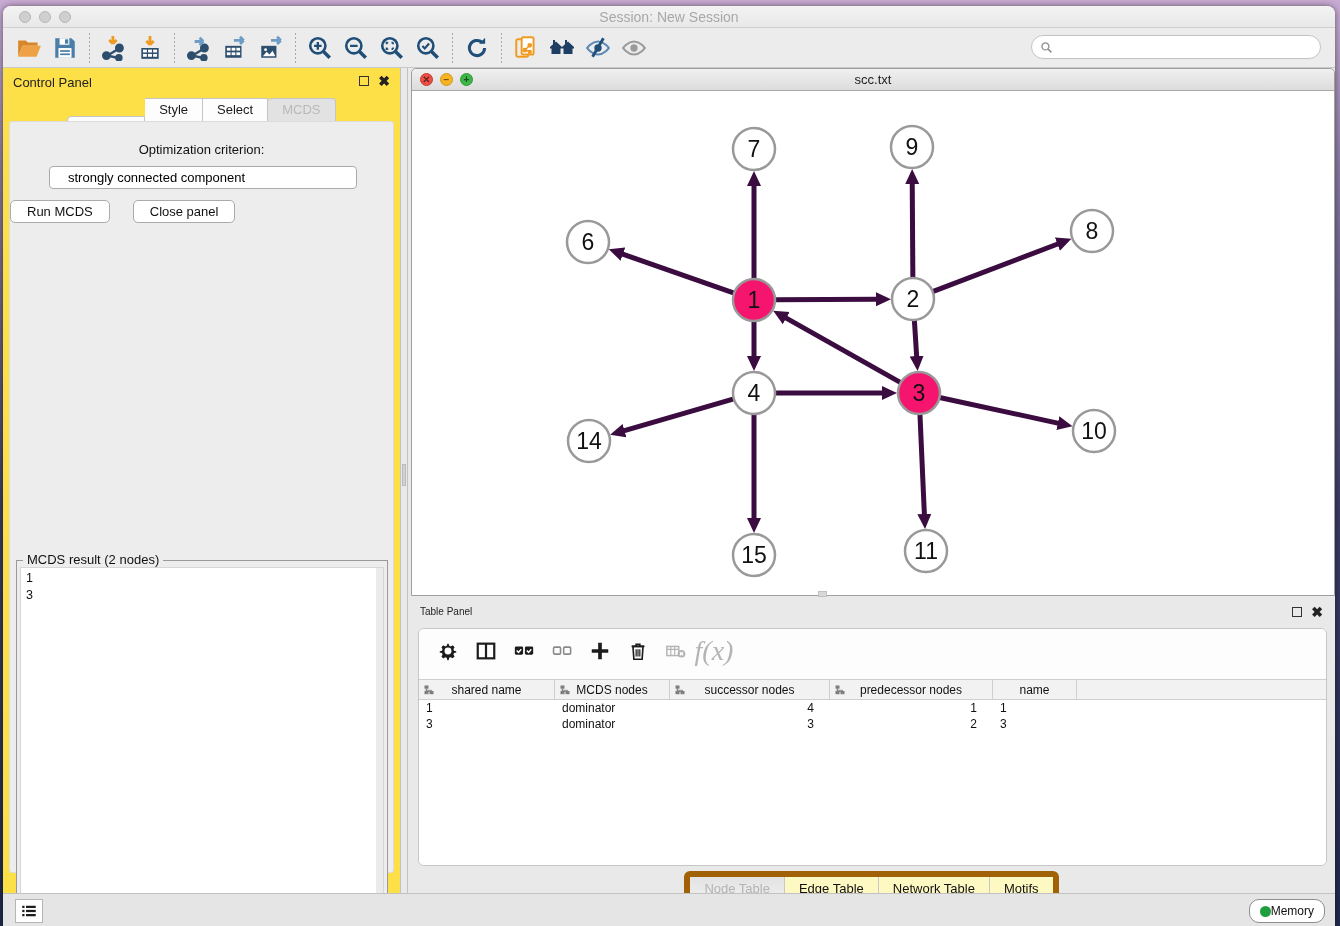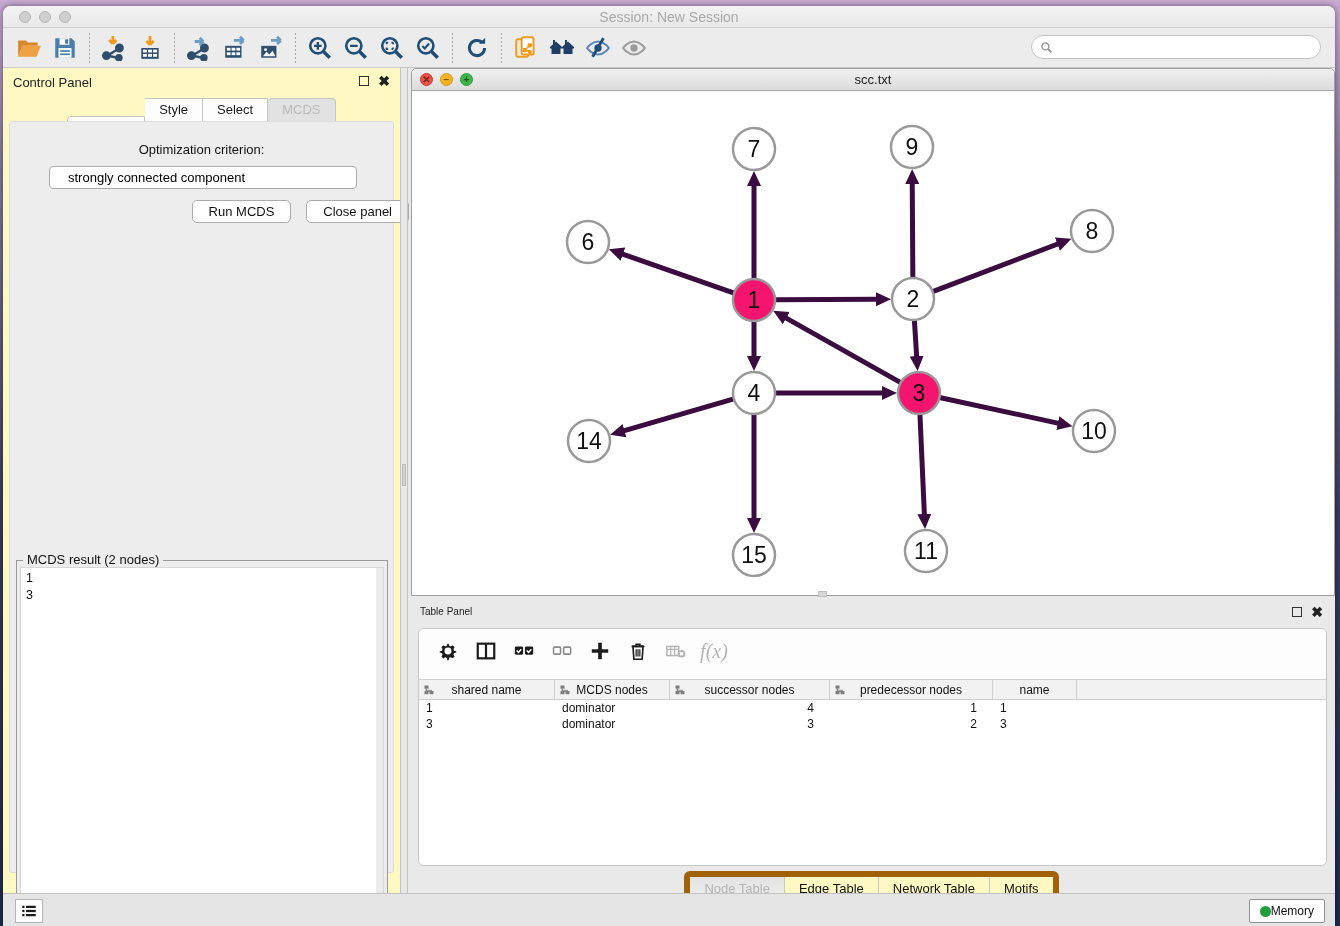--- a/index.html
+++ b/index.html
@@ -28,21 +28,21 @@
     background-image:linear-gradient(#aaa 40%, transparent 40%); background-size:1px 4px; }
   .searchbox { position:absolute; right:14px; top:7px; width:290px; height:24px;
     background:#fff; border:1px solid #c2c2c2; border-radius:13px; display:flex; align-items:center; }
   .searchbox svg { width:13px; height:13px; margin-left:8px; }
   .searchbox input { border:none; outline:none; flex:1; height:18px; font-size:12px; background:transparent; padding-left:5px;}
 
   
   .main { position:absolute; left:0; top:62px; width:100%; height:825px; background:#e9e9e9; }
 
   
-  .control-panel { position:absolute; left:0; top:0; width:397px; height:825px; background:#fef9c3; }
+  .control-panel { position:absolute; left:0; top:0; width:397px; height:825px; background:#fde047; }
   .cp-header { position:absolute; left:0; top:4px; width:100%; height:22px; }
   .cp-title { position:absolute; left:10px; top:3px; font-size:13px; color:#222; }
   .panel-btns { position:absolute; right:10px; top:4px; display:flex; gap:9px; align-items:center; }
   .float-icon { width:10px; height:10px; border:1.5px solid #333; }
   .close-icon { font-size:14px; font-weight:bold; color:#222; line-height:10px; }
   .cp-tabs { position:absolute; left:0; top:30px; width:100%; display:flex; justify-content:center; }
   .tab { font-size:13px; padding:3px 14px; background:#fdfdfd; border:1px solid #c4c4c4;
     border-left:none; color:#1a1a1a; }
   .tab:first-child { border-left:1px solid #c4c4c4; border-radius:4px 0 0 0;margin-top:18px; }
   .tab:last-child { border-radius:0 4px 0 0; }
@@ -50,21 +50,21 @@
   .cp-body { position:absolute; left:6px; top:53px; width:385px; height:752px;
     background:#ededed; border:1px solid #dcdcdc; border-radius:3px; }
   .opt-label { position:absolute; left:0; width:100%; top:20px; text-align:center; font-size:13px; color:#111; }
   .dropdown { position:absolute; left:39px; top:44px; width:308px; height:23px; background:#fff;
     border:1px solid #ababab; border-radius:4px; display:flex; align-items:center; font-size:13px; }
   .dropdown .val { padding-left:18px; flex:1; }
   .dd-arrows { width:18px; display:flex; flex-direction:column; align-items:center; gap:1px; margin-right:4px;}
   .dd-arrows i { border:solid transparent; border-width:0 4px; display:block; width:0; height:0; }
   .dd-up { border-bottom:5px solid #444; }
   .dd-down { border-top:5px solid #444; }
-  .btn-row { position:absolute; left:16px; top:78px; width:100%; display:flex; justify-content:flex-end; gap:15px; }
+  .btn-row { position:absolute; left:0; top:78px; width:100%; display:flex; justify-content:flex-start; gap:23px; }
   .pbtn { background:#fff; border:1px solid #ababab; border-radius:5px; font-size:13px;
     padding:3px 16px; color:#111; font-family:"Liberation Sans",sans-serif; }
 
   .result-group { position:absolute; left:6px; top:438px; width:372px; height:375px;
     border:1px solid #9a9a9a; background:#ededed; }
   .result-legend { position:absolute; left:6px; top:-9px; background:#ededed; padding:0 4px;
     font-size:13px; color:#111; }
   .result-area { position:absolute; left:3px; top:6px; right:3px; bottom:3px; background:#fff;
     border:1px solid #d6d6d6; }
   .result-text { font-size:12.5px; line-height:17px; padding:2px 5px; color:#111;
@@ -97,42 +97,42 @@
 
   
   .table-panel { position:absolute; left:0; top:533px; width:927px; height:292px; background:#e9e9e9; }
   .tp-title { position:absolute; left:12px; top:5px; font-size:10px; color:#222; }
   .tp-box { position:absolute; left:10px; top:27px; width:909px; height:238px; background:#fdfdfd;
     border:1px solid #c6c6c6; border-radius:6px; overflow:hidden; }
   .tp-toolbar { position:absolute; left:0; top:0; width:100%; height:44px; background:#fdfdfd;
     display:flex; align-items:center; padding-left:12px; gap:4px; }
   .tpbtn { width:34px; height:34px; display:flex; align-items:center; justify-content:center; }
   .tpbtn svg { width:22px; height:22px; }
-  .fx-label { font-size:20px; font-style:italic; color:#b4b4b4; font-family:"Liberation Serif",serif; }
+  .fx-label { font-size:28px; font-style:italic; color:#b4b4b4; font-family:"Liberation Serif",serif; }
   .tp-table { position:absolute; left:0; top:50px; width:100%; bottom:0; background:#fff; border-top:1px solid #cfcfcf;}
   .tbl-header { display:flex; height:20px; border-bottom:1px solid #cfcfcf; background:#f2f2f2; }
   .th { position:relative; height:20px; border-right:1px solid #cfcfcf; font-size:12px; color:#111;
     display:flex; align-items:center; justify-content:center; }
   .th .hicon { position:absolute; left:5px; top:5px; }
   .tbl-row { display:flex; height:16px; font-size:12px; color:#111; background:#fff; }
   .td { height:16px; line-height:16px; overflow:hidden; }
 
   .tp-tabs { position:absolute; left:0; top:270px; width:100%; display:flex; justify-content:center; }
   .seg { display:flex; border:6px solid #a16207; border-radius:6px; overflow:hidden; background:#fff;justify-content:flex-end; }
   .seg .stab { font-size:13px; padding:4px 14px; border-left:1px solid #c8c8c8; color:#111; background:#fef9c3;}
   .seg .stab:first-child { border-left:none; }
   .seg .stab.active { background:linear-gradient(#e3e3e3,#efefef); color:#b3b3b3; }
 
   
   .status-bar { position:absolute; left:0; top:887px; width:100%; height:33px; background:#e5e5e5;
     border-top:1px solid #c2c2c2; }
   .list-btn { position:absolute; left:12px; top:5px; width:28px; height:24px; background:#fff;
     border:1px solid #b5b5b5; display:flex; align-items:center; justify-content:center; }
   .memory-btn { position:absolute; right:10px; top:5px; height:24px; background:#fff;
-    border:1px solid #8f8f8f; border-radius:2px; display:flex; align-items:center; padding:0 10px;}
+    border:1px solid #8f8f8f; border-radius:10px; display:flex; align-items:center; padding:0 10px;}
   .memory-dot { width:11px; height:11px; border-radius:50%; background:#1f9e3d; }
   .memory-label { font-size:12px; color:#111; }
 
   svg text { font-family:"Liberation Sans",sans-serif; }
 </style>
 </head>
 <body>
 
 <div class="window">
 

